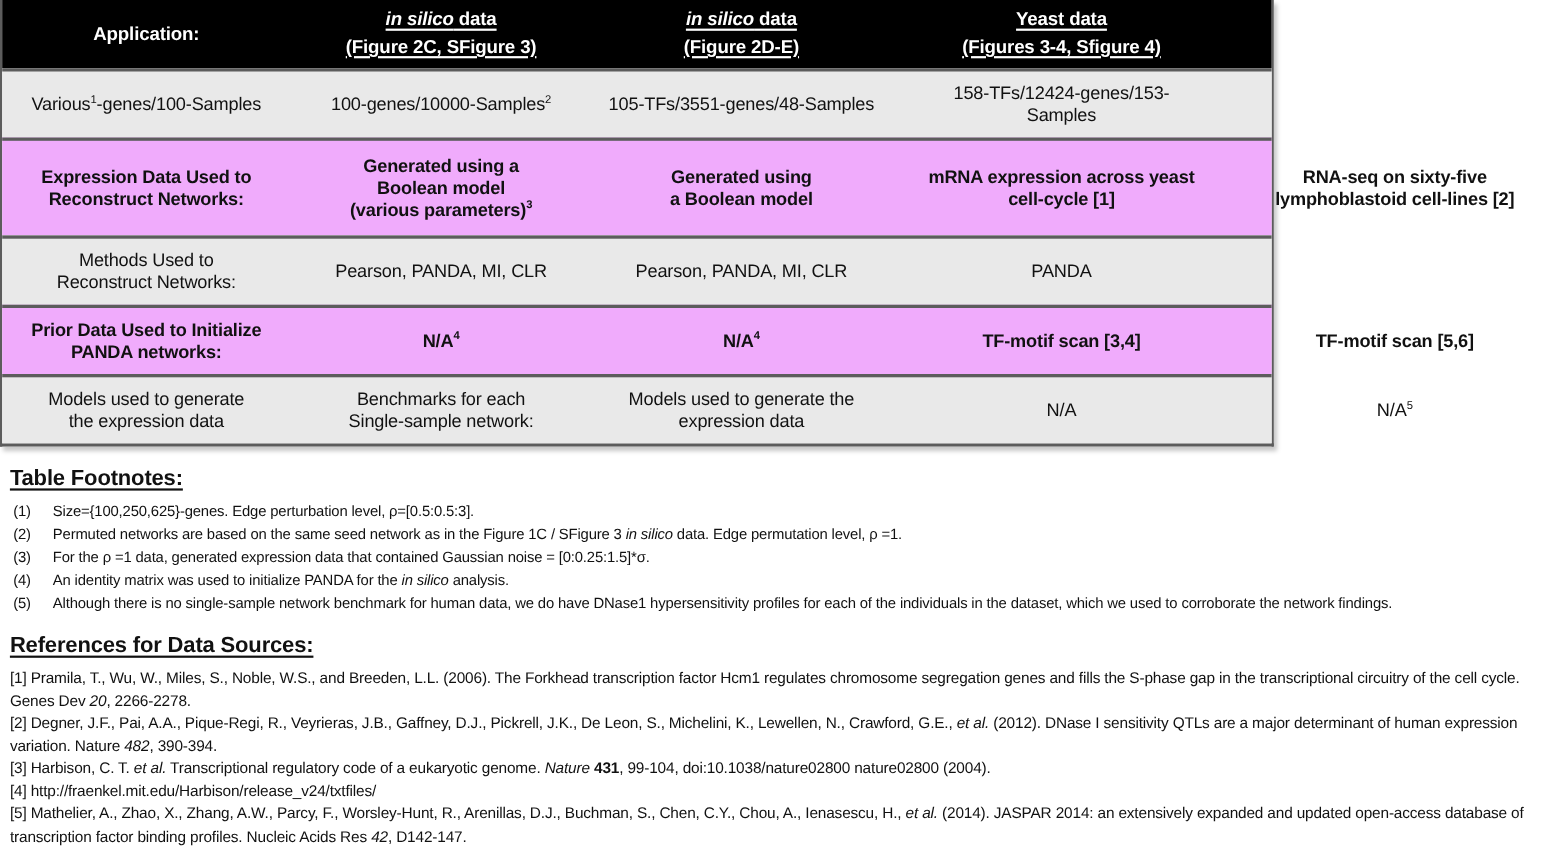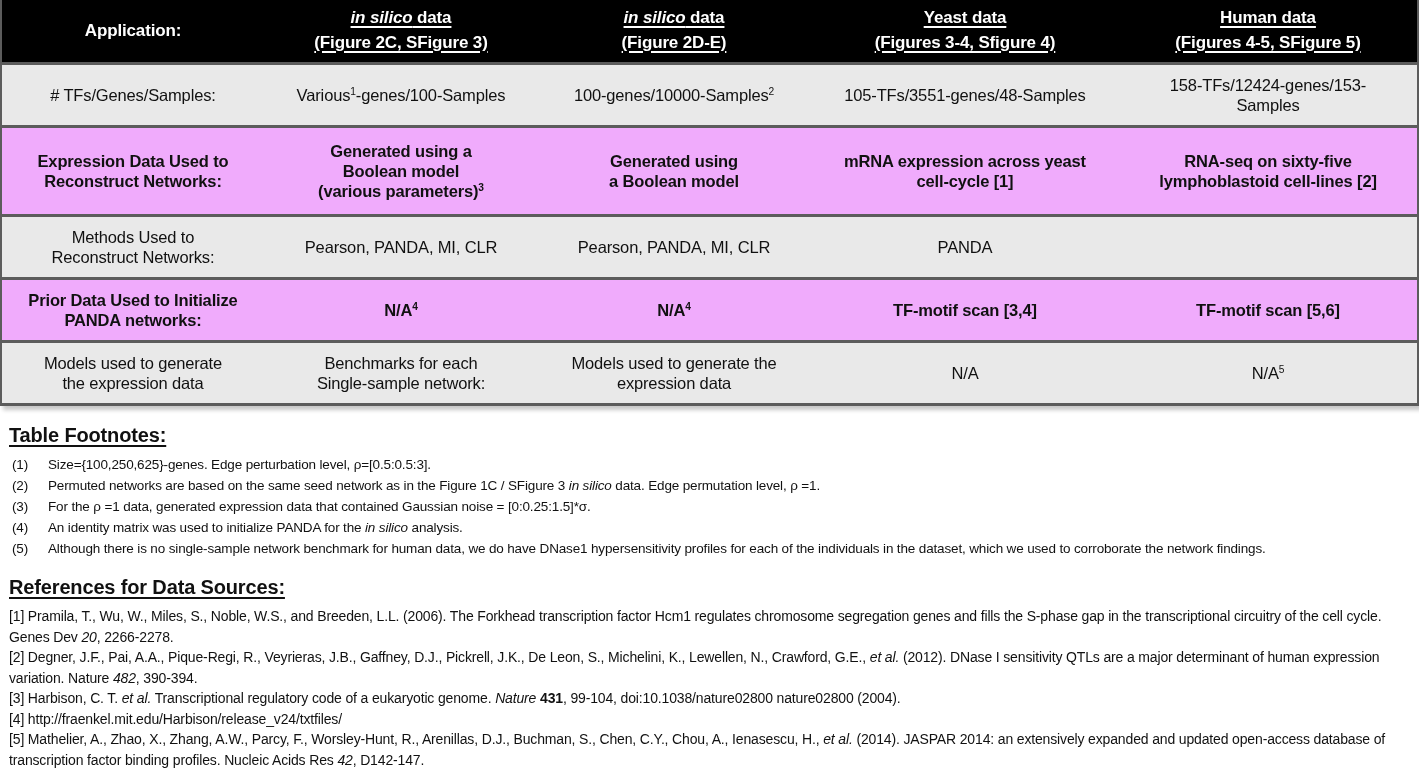--- a/index.html
+++ b/index.html
@@ -8,21 +8,21 @@
     font-family:"Liberation Sans","DejaVu Sans",sans-serif;
     color:#111111;letter-spacing:-0.15px;
   }
   .it{font-style:italic;}
   .bd{font-weight:bold;}
   .ul{text-decoration:underline;text-decoration-thickness:2px;text-underline-offset:3px;}
   sup{font-size:0.62em;line-height:0;}
 
   
   .table{
-    width:1419px;box-sizing:border-box;
+    width:1158px;box-sizing:border-box;
     border-left:2px solid #5c5c5c;border-right:2px solid #5c5c5c;border-bottom:3px solid #5c5c5c;
     box-shadow:3px 4px 4px rgba(0,0,0,0.22);
   }
   .row{display:grid;grid-template-columns:262px 274px 272px 310px 296px;}
   .row + .row{border-top:3px solid #5c5c5c;}
   .thead{background:#000000;color:#ffffff;min-height:62px;}
   .r-gray{background:#e9e9e9;}
   .r-white{background:#f0abfc;font-weight:bold;}
   .cell{
     display:flex;align-items:center;justify-content:center;text-align:center;
@@ -64,23 +64,20 @@
         </div>
       <div class="cell th">
           <span><span class="ul">Yeast data</span><br><span class="ul">(Figures 3-4, Sfigure 4)</span></span>
         </div>
       <div class="cell th">
           <span><span class="ul">Human data</span><br><span class="ul">(Figures 4-5, SFigure 5)</span></span>
         </div>
     </div>
 
     <div class="row r-gray h60">
-      <div class="cell">
-          <span><span># TFs/Genes/Samples:</span></span>
-        </div>
       <div class="cell">
           <span><span>Various</span><sup>1</sup><span>-genes/100-Samples</span></span>
         </div>
       <div class="cell">
           <span><span>100-genes/10000-Samples</span><sup>2</sup></span>
         </div>
       <div class="cell">
           <span><span>105-TFs/3551-genes/48-Samples</span></span>
         </div>
       <div class="cell">

